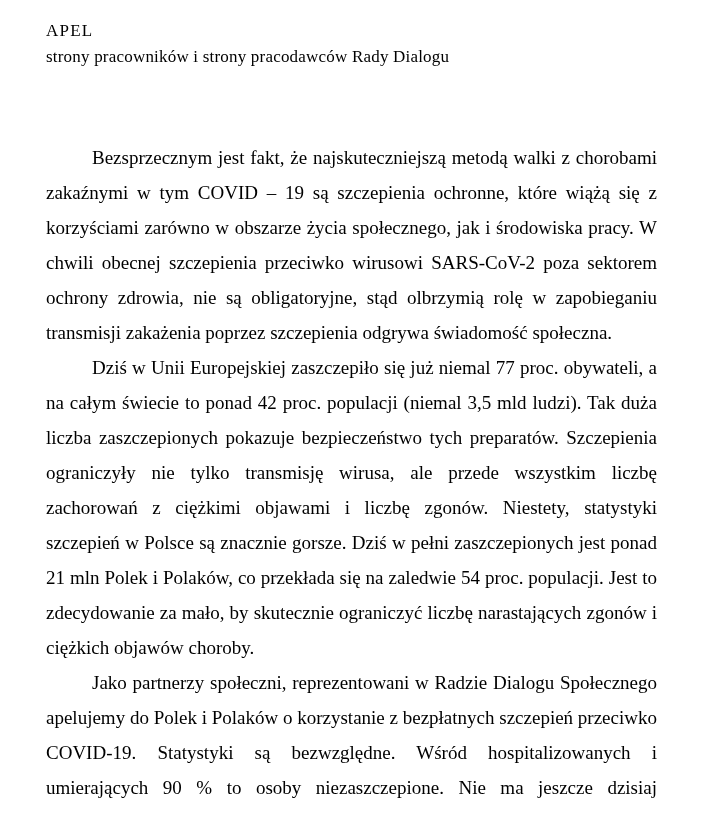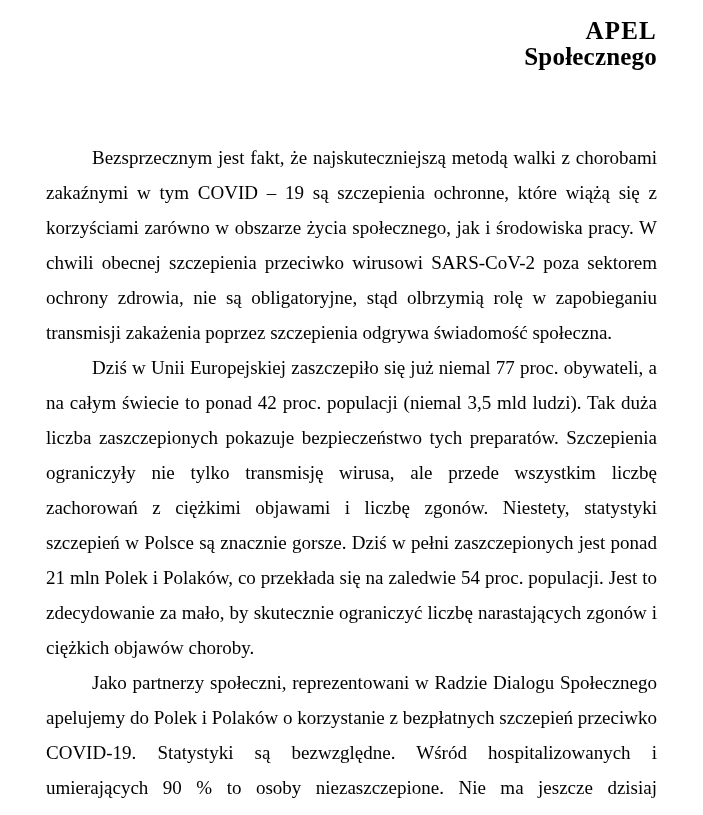--- a/index.html
+++ b/index.html
@@ -16,23 +16,23 @@
   }
   .page {
     width: 703px;
     height: 815px;
     box-sizing: border-box;
     padding: 18px 46px 0 46px;
     position: relative;
     background: #ffffff;
   }
   .doc-title {
-    text-align: right;
-    font-weight: bold;
-    font-size: 25px;
+    text-align: left;
+    font-weight: normal;
+    font-size: 17px;
     line-height: 26px;
     letter-spacing: 0.2px;
   }
   .doc-title .line1 {
     letter-spacing: 1.2px;
   }
   .title-gap {
     height: 70px;
   }
   .body-text {
@@ -49,21 +49,21 @@
     
   }
 </style>
 </head>
 <body>
 
 <div class="page">
 
   <div class="doc-title">
     <div class="line1">APEL</div>
-    <div class="line3">Społecznego</div>
+    <div class="line2">strony pracowników i strony pracodawców Rady Dialogu</div>
   </div>
 
   <div class="title-gap"></div>
 
   <div class="body-text">
     <p class="para">Bezsprzecznym jest fakt, że najskuteczniejszą metodą walki z chorobami zakaźnymi w tym COVID – 19 są szczepienia ochronne, które wiążą się z korzyściami zarówno w obszarze życia społecznego, jak i środowiska pracy. W chwili obecnej szczepienia przeciwko wirusowi SARS-CoV-2 poza sektorem ochrony zdrowia, nie są obligatoryjne, stąd olbrzymią rolę w zapobieganiu transmisji zakażenia poprzez szczepienia odgrywa świadomość społeczna.</p>
     <p class="para">Dziś w Unii Europejskiej zaszczepiło się już niemal 77 proc. obywateli, a na całym świecie to ponad 42 proc. populacji (niemal 3,5 mld ludzi). Tak duża liczba zaszczepionych pokazuje bezpieczeństwo tych preparatów. Szczepienia ograniczyły nie tylko transmisję wirusa, ale przede wszystkim liczbę zachorowań z ciężkimi objawami i liczbę zgonów. Niestety, statystyki szczepień w Polsce są znacznie gorsze. Dziś w pełni zaszczepionych jest ponad 21 mln Polek i Polaków, co przekłada się na zaledwie 54 proc. populacji. Jest to zdecydowanie za mało, by skutecznie ograniczyć liczbę narastających zgonów i ciężkich objawów choroby.</p>
     <p class="para clipped">Jako partnerzy społeczni, reprezentowani w Radzie Dialogu Społecznego apelujemy do Polek i Polaków o korzystanie z bezpłatnych szczepień przeciwko COVID-19.  Statystyki są bezwzględne. Wśród hospitalizowanych i umierających 90 % to osoby niezaszczepione. Nie ma jeszcze dzisiaj skutecznych leków. W tej sytuacji najskuteczniejsze jest zapobieganie. COVID – 19 może zostać z nami jeszcze na długo, dlatego nie możemy sobie pozwolić na to, by zwiększać zagrożenie i przedłużać stan epidemii.</p>
   </div>
 

